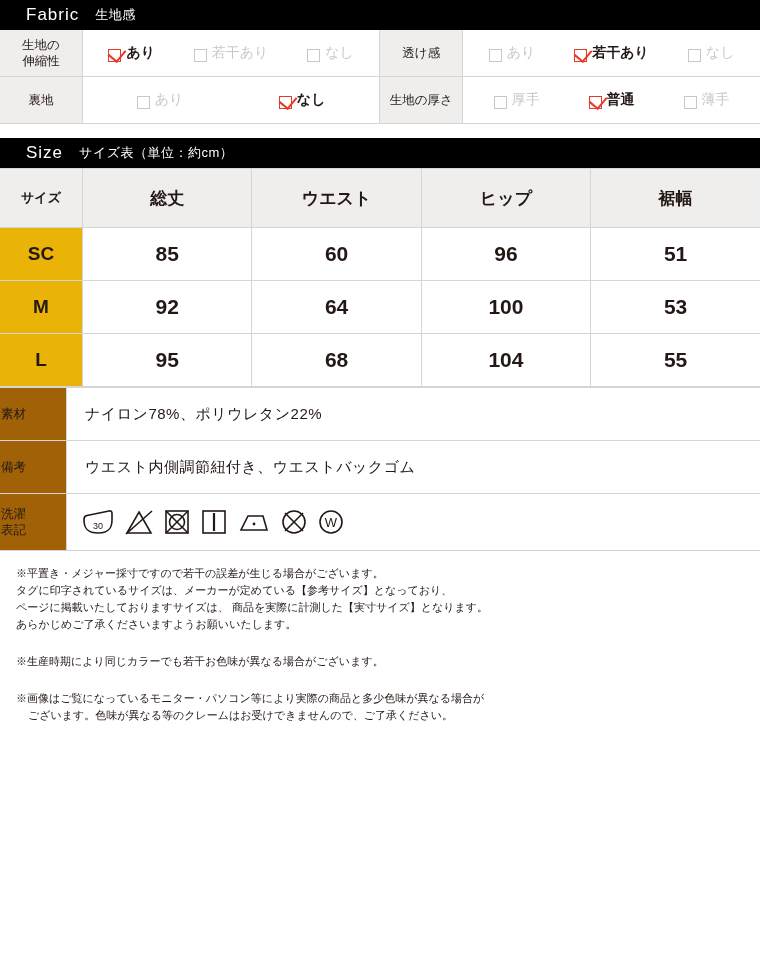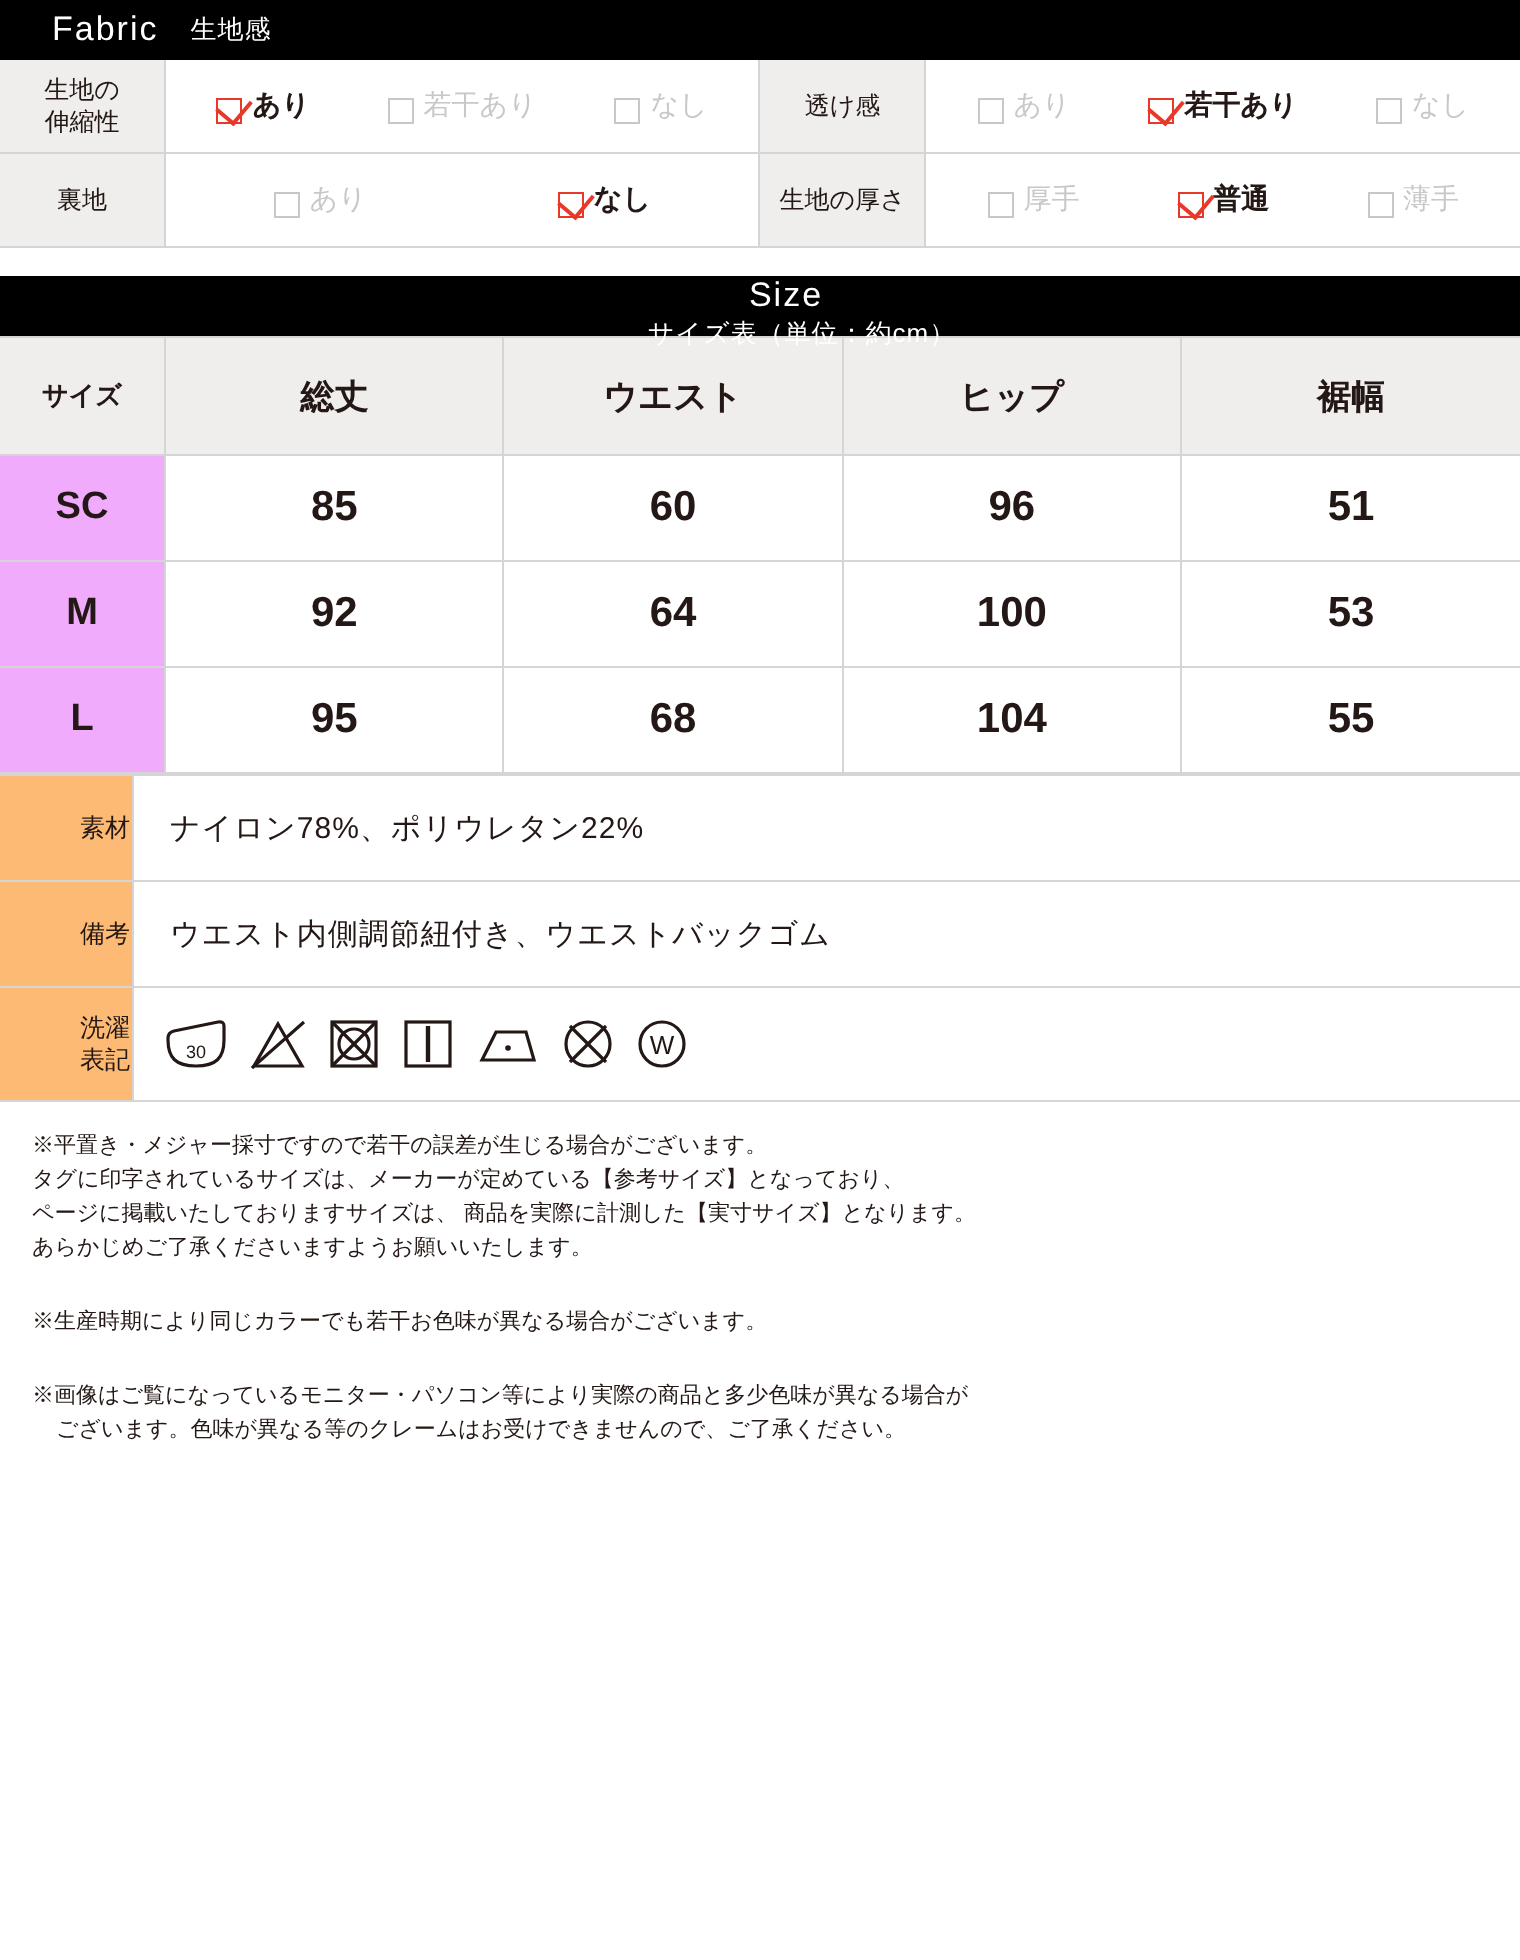--- a/index.html
+++ b/index.html
@@ -140,41 +140,41 @@
   .size-table thead th.first {
     font-size: 13px;
     width: 80px;
   }
   .size-table tbody td {
     height: 50px;
     font-size: 21px;
     font-weight: bold;
   }
   .size-table tbody td.rowlabel {
-    background: #f0abfc;
+    background: #eab308;
     font-size: 19px;
     font-weight: bold;
     width: 80px;
   }
 
   
   .info-table {
     border-collapse: collapse;
     width: 760px;
     table-layout: fixed;
   }
   .info-table td {
     border: 1px solid #d5d5d5;
     vertical-align: middle;
   }
   .info-table tr td:first-child {
     border-left: none;
-    background: #fdba74;
+    background: #a16207;
     width: 64px;
-    text-align: right;
+    text-align: left;
     font-size: 12.5px;
     line-height: 1.3;
   }
   .info-table tr td:last-child {
     border-right: none;
   }
   .info-table td.val {
     padding-left: 18px;
     font-size: 15px;
     height: 50px;
@@ -285,21 +285,21 @@
           <span class="opt">
                 <span class="box"></span>
                 <span>薄手</span>
               </span>
         </div>
       </td>
     </tr>
   </tbody>
     </table>
 
-  <div class="section-bar" style="margin-top:14px;flex-direction:column;">
+  <div class="section-bar" style="margin-top:14px;">
     <span class="en">Size</span>
     <span class="jp">サイズ表（単位：約cm）</span>
   </div>
 
   <table class="size-table">
     <thead>
       <tr>
         <th class="first">サイズ</th>
         <th>総丈</th>
         <th>ウエスト</th>

